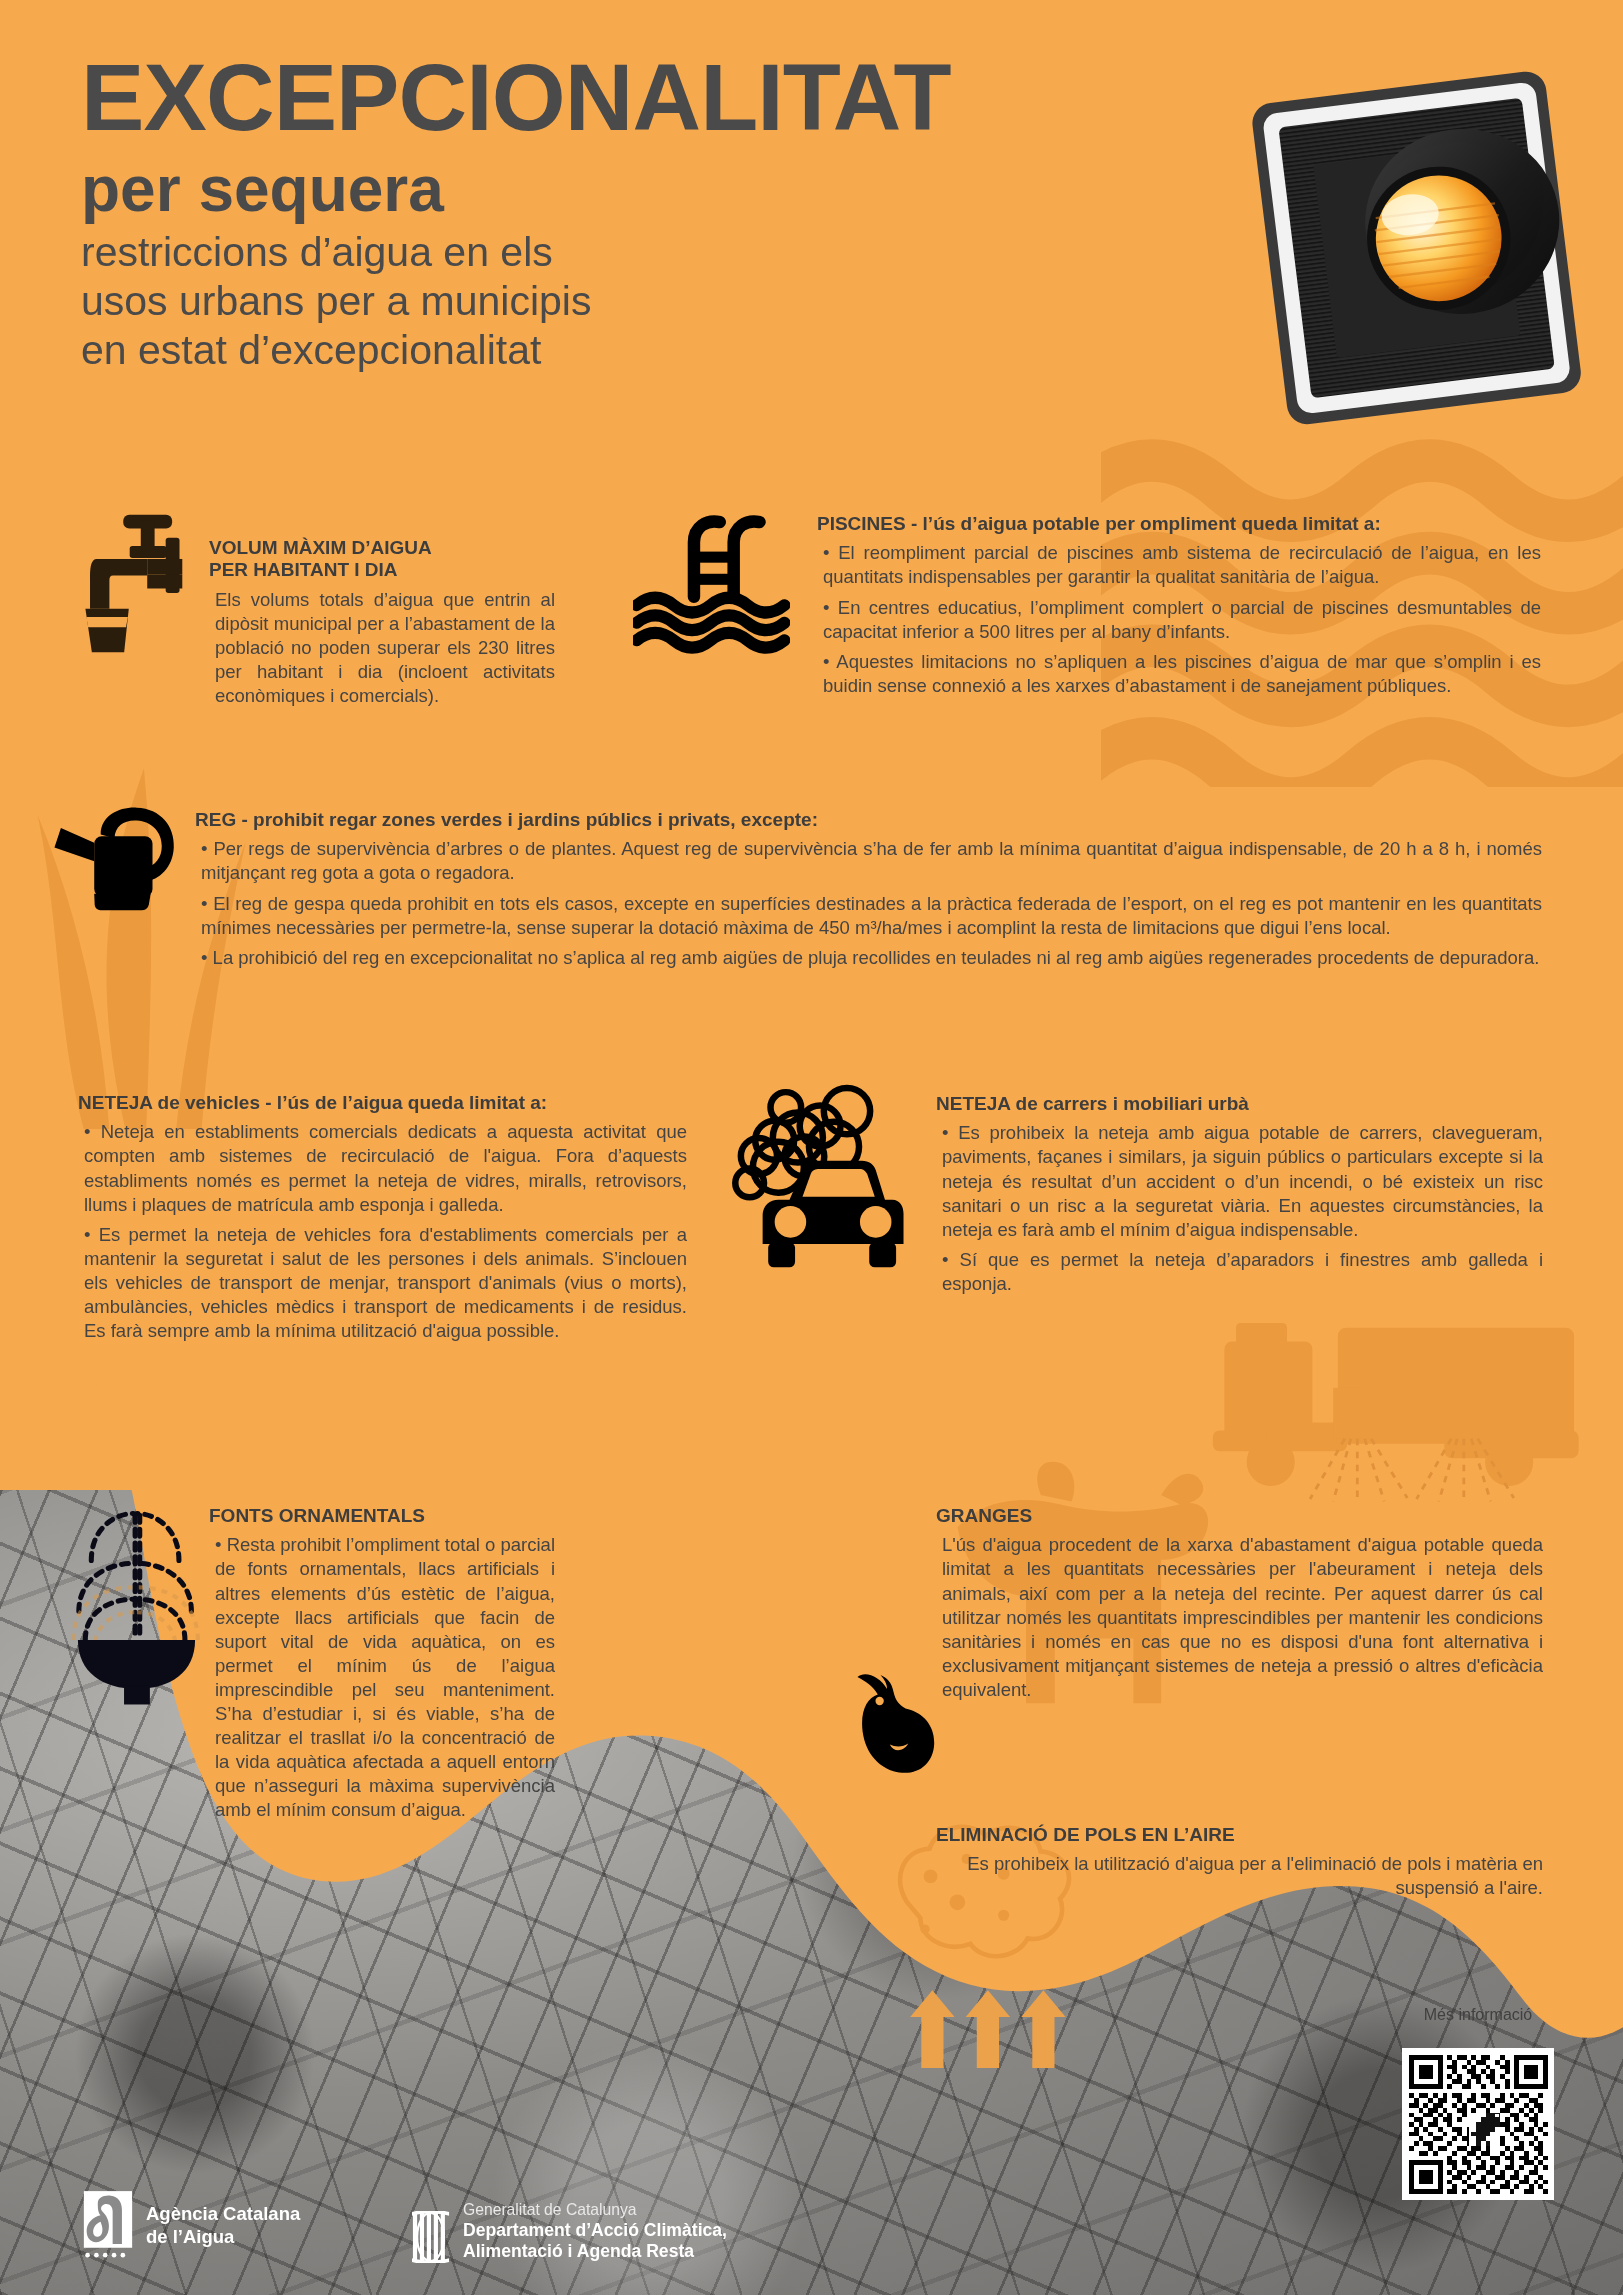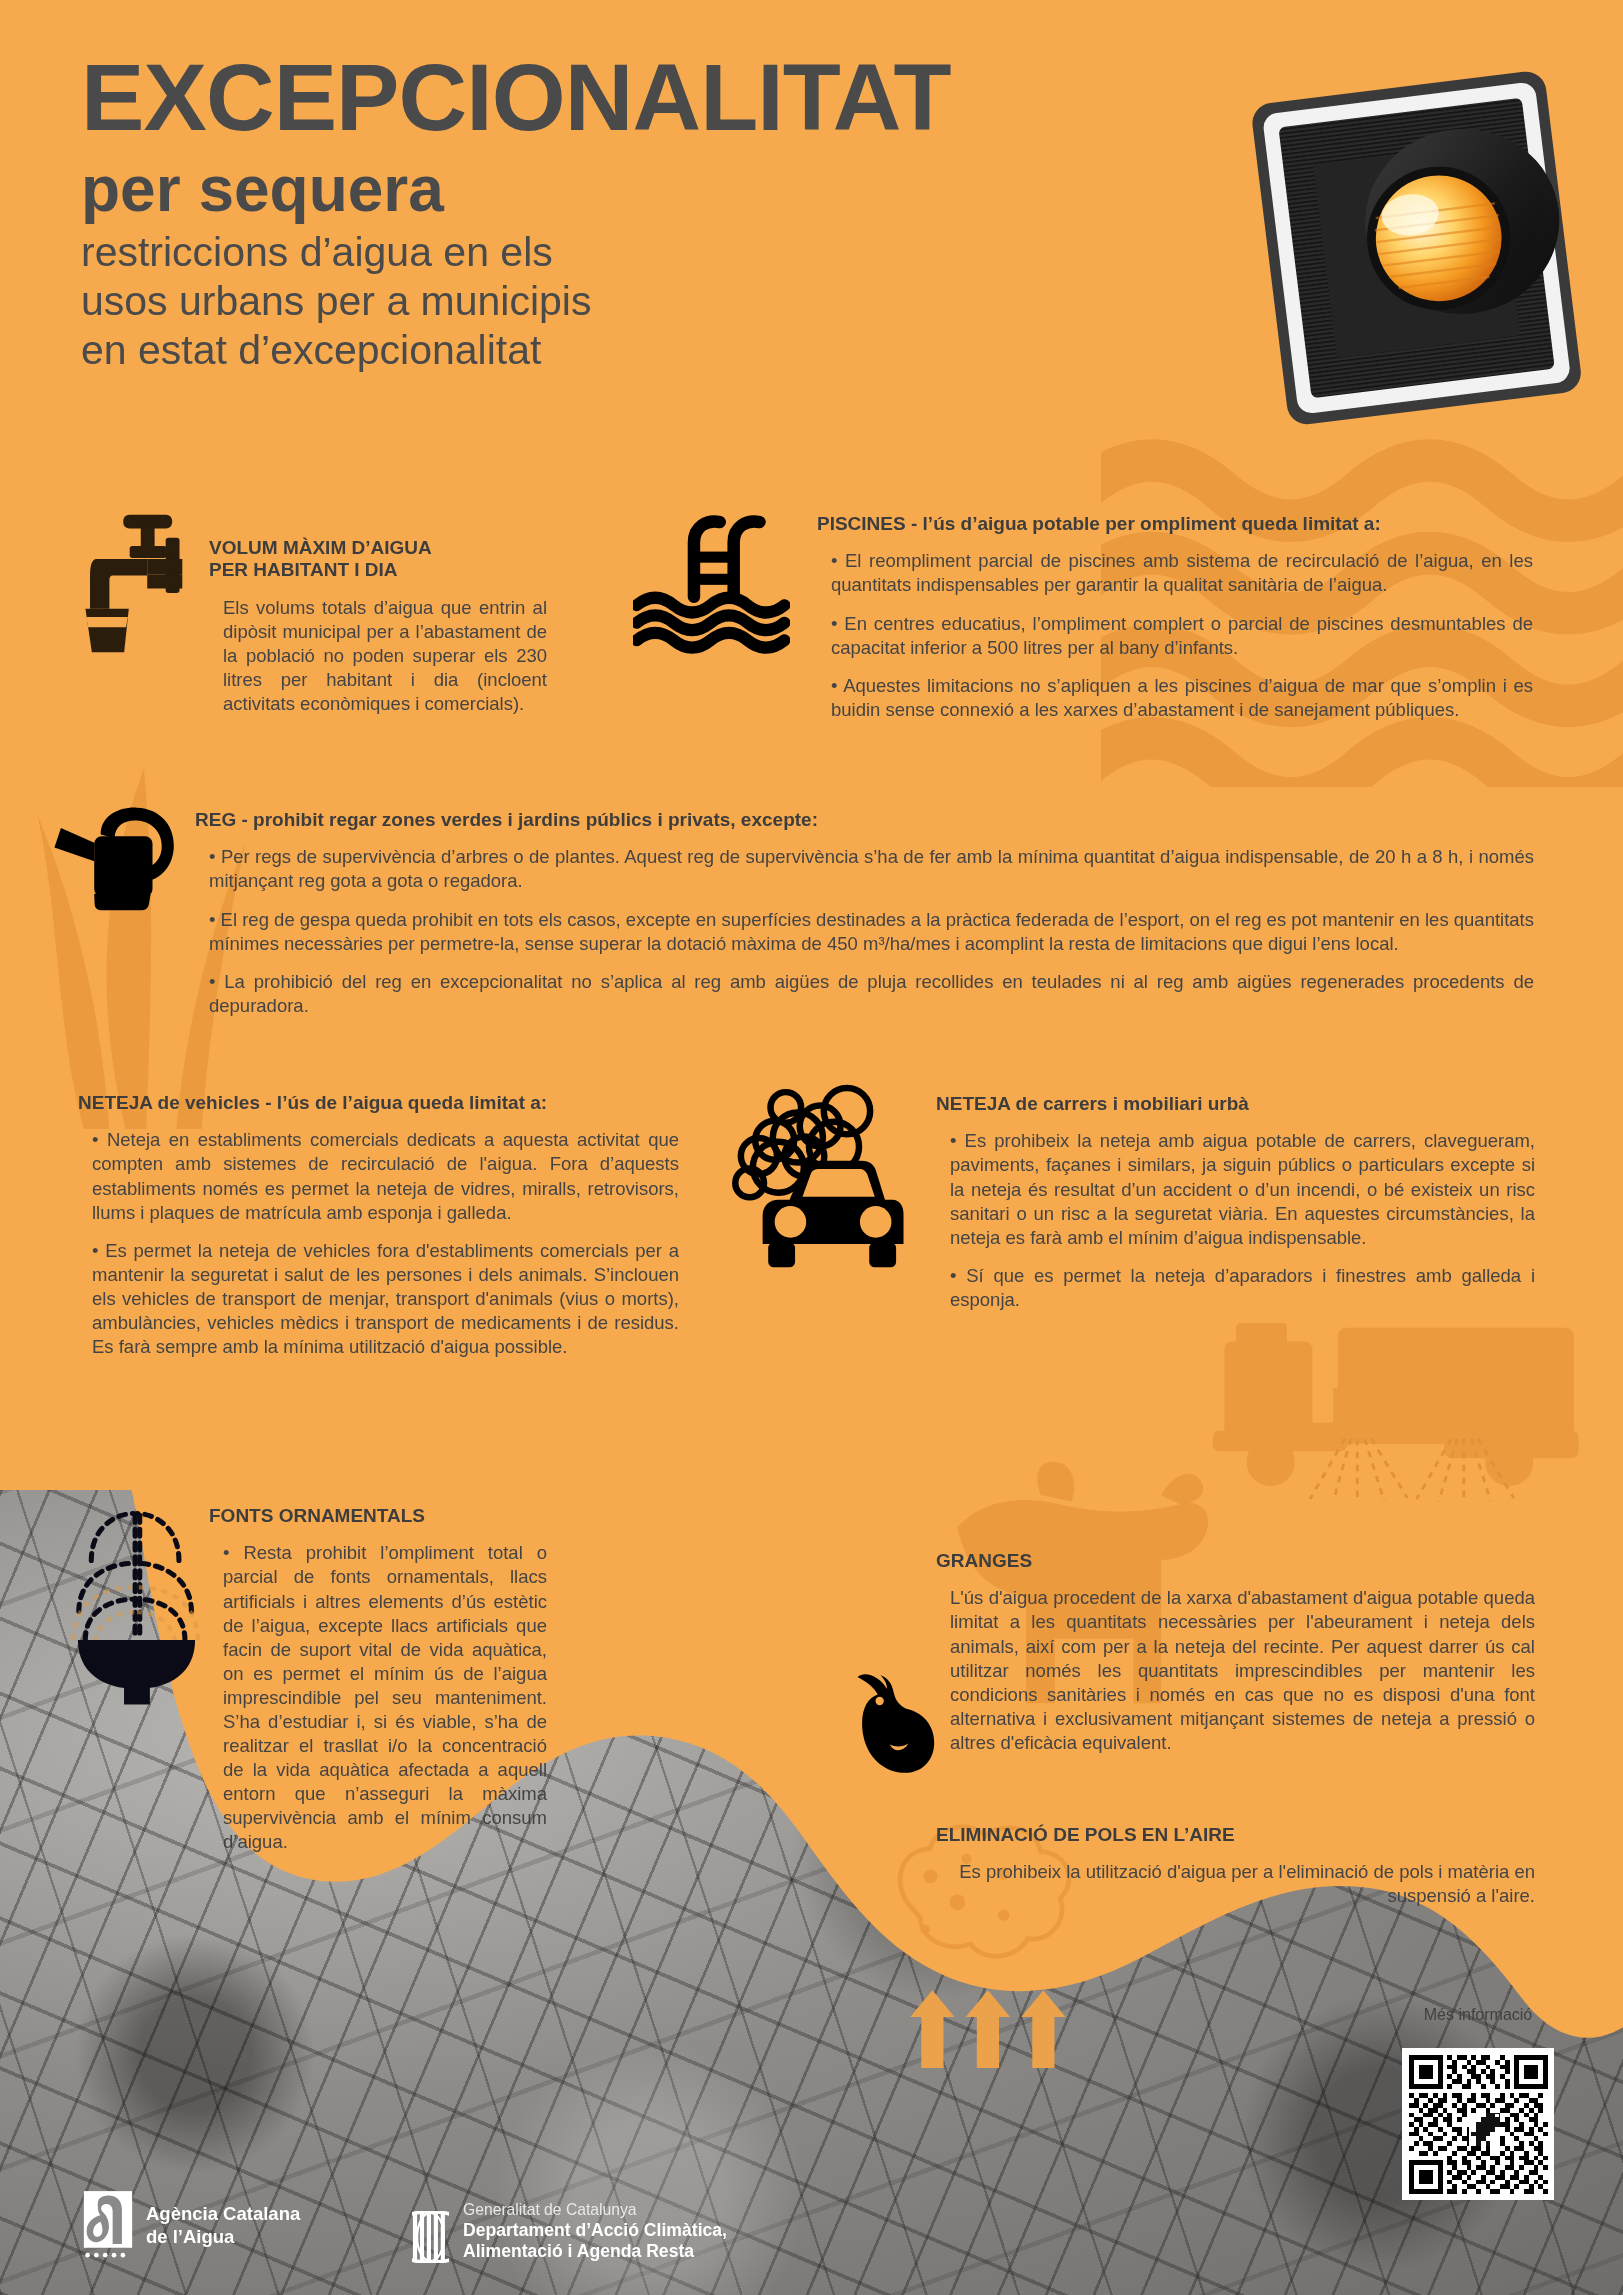--- a/index.html
+++ b/index.html
@@ -61,21 +61,21 @@
 
   
   .trafficlight{position:absolute;right:4.6px;top:42px;width:393px;height:416px;}
 
   
   .sec{position:absolute;}
   .sec h4{
     margin:0 0 2.8px 0;font-size:19px;font-weight:bold;color:#3d3d3d;line-height:1.18;
   }
   .sec p{
-    margin:14px;font-size:18.5px;line-height:1.30;color:#444444;text-align:justify;
+    margin:6px;font-size:18.5px;line-height:1.30;color:#444444;text-align:justify;
     font-weight:normal;
   }
   .sec p.nj{text-align:right;}
   .sec p + p{margin-top:0.9px;}
 
   .icon{position:absolute;}
 
   
   .footer{position:absolute;left:0;right:0;bottom:0;height:120px;}
   .logo-aca{position:absolute;left:82px;bottom:36px;display:flex;align-items:center;gap:12px;}
@@ -346,21 +346,21 @@
     <g fill="#0b0b18">
       <path d="M28,300 L282,300 C282,370 228,406 155,406 C82,406 28,370 28,300 Z"></path>
       <rect x="128" y="398" width="56" height="42"></rect>
     </g>
   </svg>
   <div class="sec" style="left:209px;top:1505px;width:352px;">
     <h4>FONTS ORNAMENTALS</h4>
     <p>• Resta prohibit l’ompliment total o parcial de fonts ornamentals, llacs artificials i altres elements d’ús estètic de l’aigua, excepte llacs artificials que facin de suport vital de vida aquàtica, on es permet el mínim ús de l’aigua imprescindible pel seu manteniment. S’ha d’estudiar i, si és viable, s’ha de realitzar el trasllat i/o la concentració de la vida aquàtica afectada a aquell entorn que n’asseguri la màxima supervivència amb el mínim consum d’aigua.</p>
   </div>
 
-  <div class="sec" style="left:936px;top:1550px;width:613px;text-align:justify;">
+  <div class="sec" style="left:936px;top:1505px;width:613px;text-align:justify;">
     <h4>GRANGES</h4>
     <p>L'ús d'aigua procedent de la xarxa d'abastament d'aigua potable queda limitat a les quantitats necessàries per l'abeurament i neteja dels animals, així com per a la neteja del recinte. Per aquest darrer ús cal utilitzar només les quantitats imprescindibles per mantenir les condicions sanitàries i només en cas que no es disposi d'una font alternativa i exclusivament mitjançant sistemes de neteja a pressió o altres d'eficàcia equivalent.</p>
   </div>
   <svg class="icon" style="left:851px;top:1661px;width:97px;height:116px;" viewBox="0 0 210 250">
     <g fill="#000">
       <path d="M78,60 C62,32 30,20 14,34 C30,42 48,54 58,72
                C38,78 24,100 24,134 C24,182 48,224 92,238
                C140,252 178,224 180,180 C182,140 156,112 124,104
                C108,100 96,86 92,66 C88,46 78,36 64,30 C72,40 78,48 78,60 Z"></path>
       <circle cx="62" cy="86" r="9" fill="#F7A94E"></circle>

